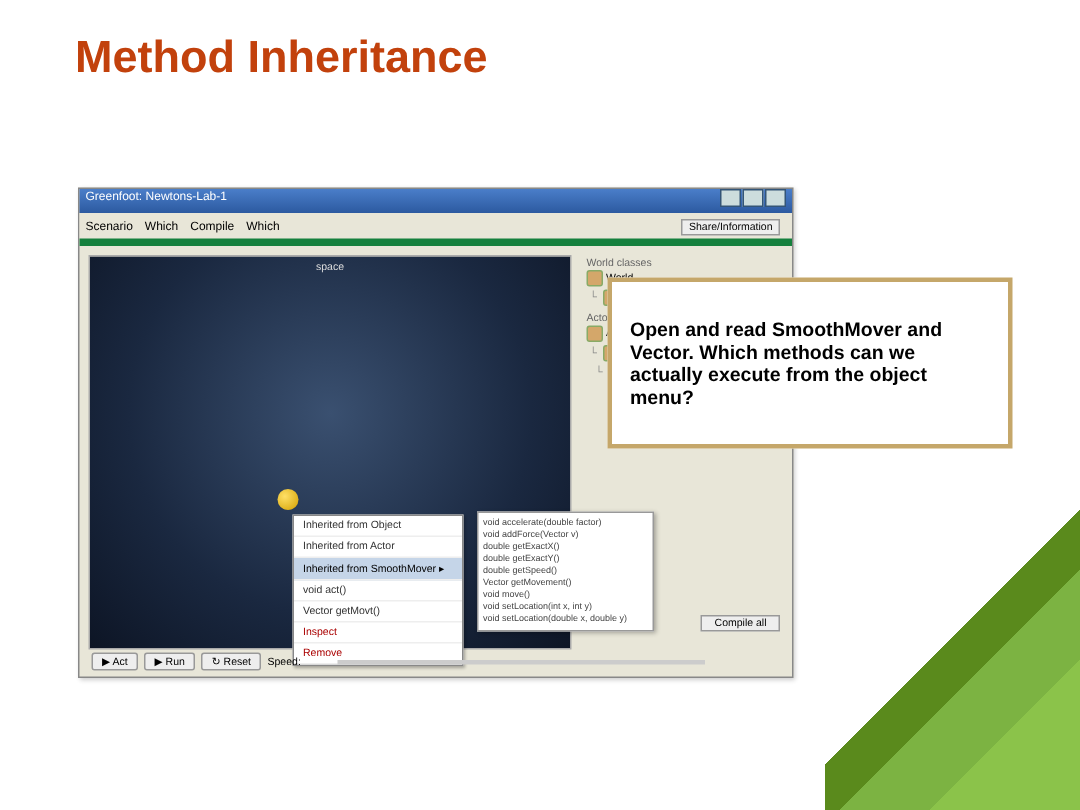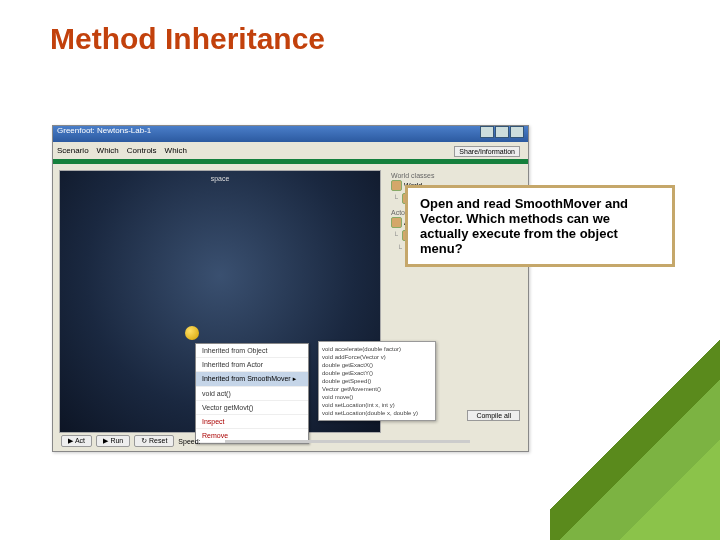--- a/index.html
+++ b/index.html
@@ -23,21 +23,21 @@
 .brow{display:flex;align-items:center;gap:2px;padding:1px 0}
 .bicon{width:9px;height:9px;background:#d4a76a;border:1px solid #8a6;border-radius:2px;display:inline-block}
 .pipe{color:#888;margin:0 2px}
 .pop{position:absolute;left:258px;top:170px;width:110px;background:#fff;border:1px solid #999;font-size:6px;padding:3px;box-shadow:1px 1px 3px rgba(0,0,0,.3)}
 .pop div{padding:1px 0;color:#444;white-space:nowrap;overflow:hidden}
 .ctrl{position:absolute;bottom:4px;left:8px;right:8px;display:flex;align-items:center;gap:4px;font-size:7px}
 .btn{background:#eee;border:1px solid #999;padding:1px 6px;border-radius:2px}
 .slider{flex:1;height:3px;background:#ccc;position:relative;margin:0 50px 0 20px}
 .compile{position:absolute;bottom:30px;right:8px;background:#eee;border:1px solid #999;padding:1px 8px;font-size:7px}
 .sharebtn{position:absolute;top:20px;right:8px;background:#eee;border:1px solid #999;padding:1px 4px;font-size:7px}
-.callout{position:absolute;background:#fff;border:3px solid #c5a76a;padding:8px 12px;font-size:13px;font-weight:bold;z-index:5}
+.callout{position:absolute;background:#fff;border:3px solid #c5a76a;padding:24px 12px;font-size:13px;font-weight:bold;z-index:5}
 .c1{left:405px;top:185px;width:240px}
 .c2{left:345px;top:468px;width:290px}
 .sectlbl{color:#666;font-size:7px;margin-top:4px}
 </style>
 </head>
 <body>
 
 <div class="slide">
   <div class="deco1"></div>
 
@@ -46,21 +46,21 @@
   <div class="app">
     <div class="titlebar">
       <span class="t">Greenfoot: Newtons-Lab-1</span>
       <span class="winbtn"></span>
       <span class="winbtn"></span>
       <span class="winbtn"></span>
     </div>
     <div class="menubar">
       <span>Scenario</span>
       <span>Which</span>
-      <span>Controls</span>
+      <span>Compile</span>
       <span>Which</span>
     </div>
     <span class="sharebtn">Share/Information</span>
 
     <div class="body">
       <div class="world">
         <span class="wtitle">space</span>
         <div class="ball"></div>
         <div class="ctxmenu">
           <div>Inherited from Object</div>

